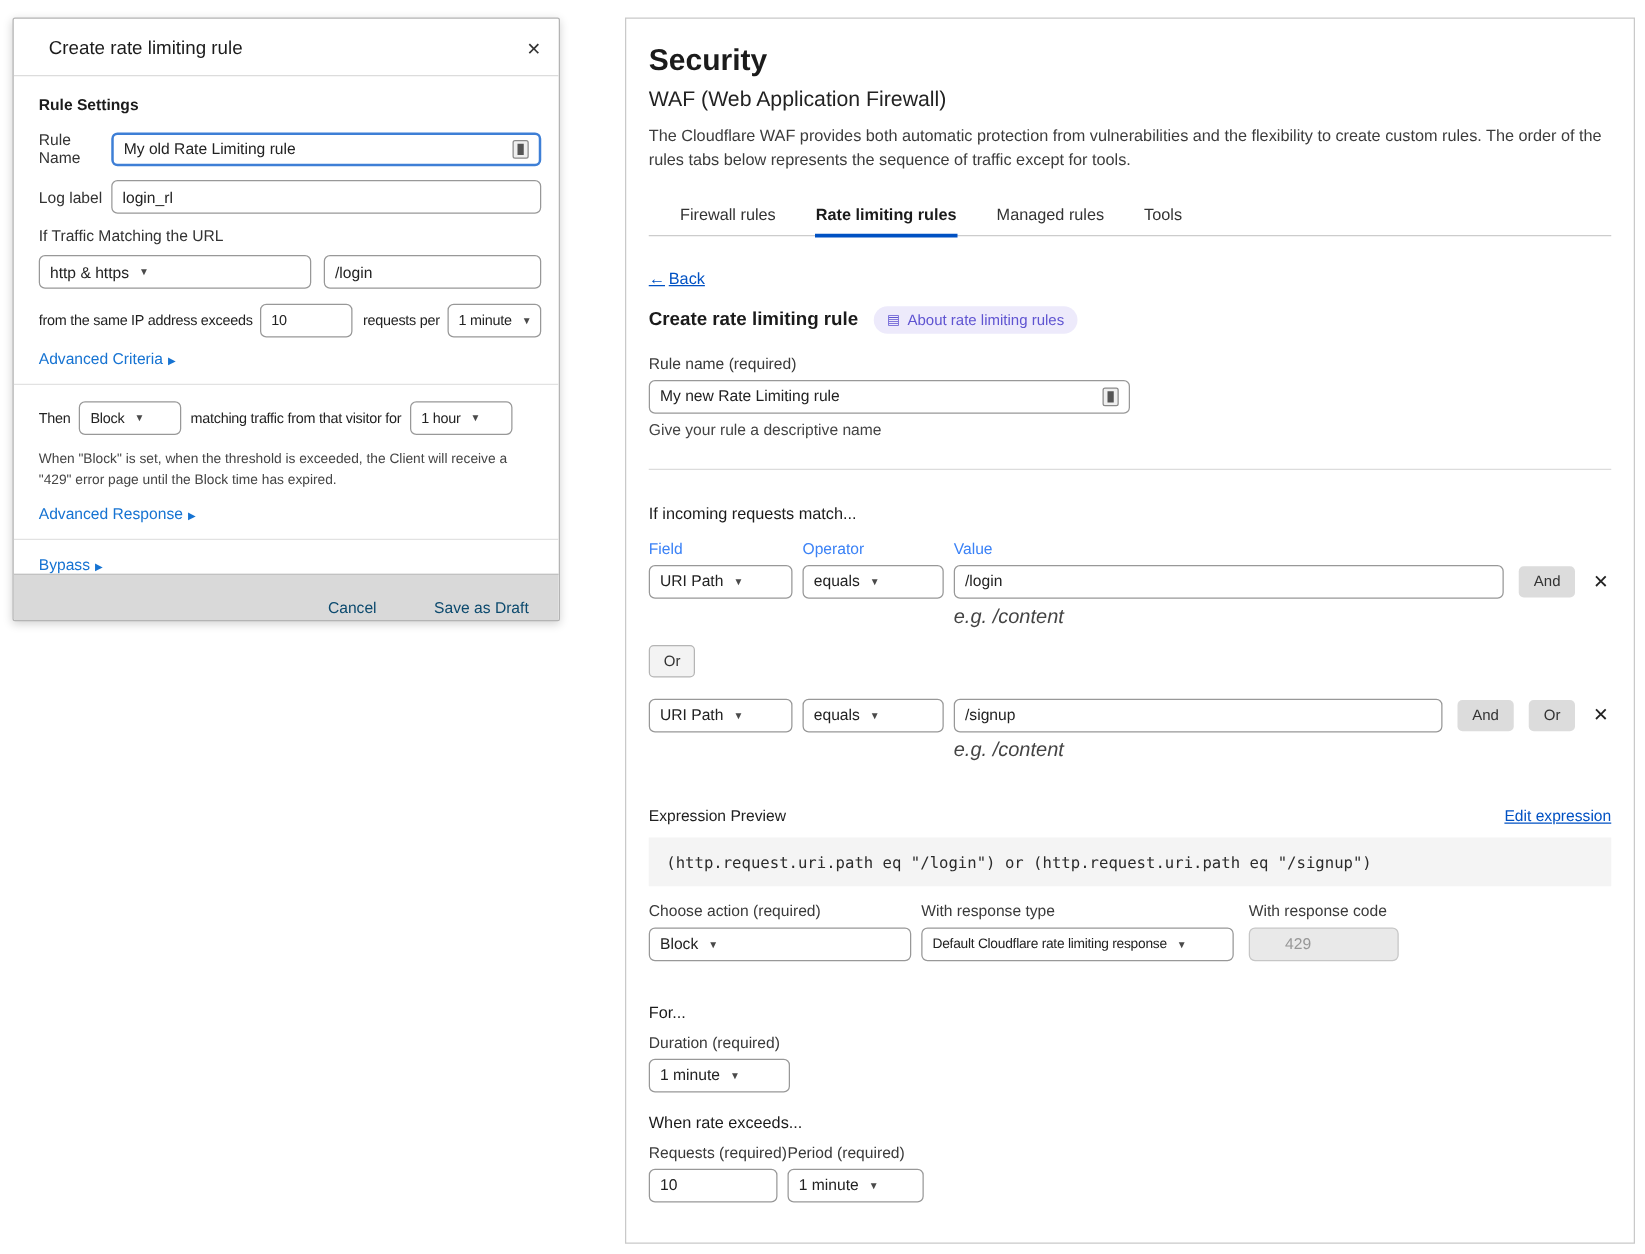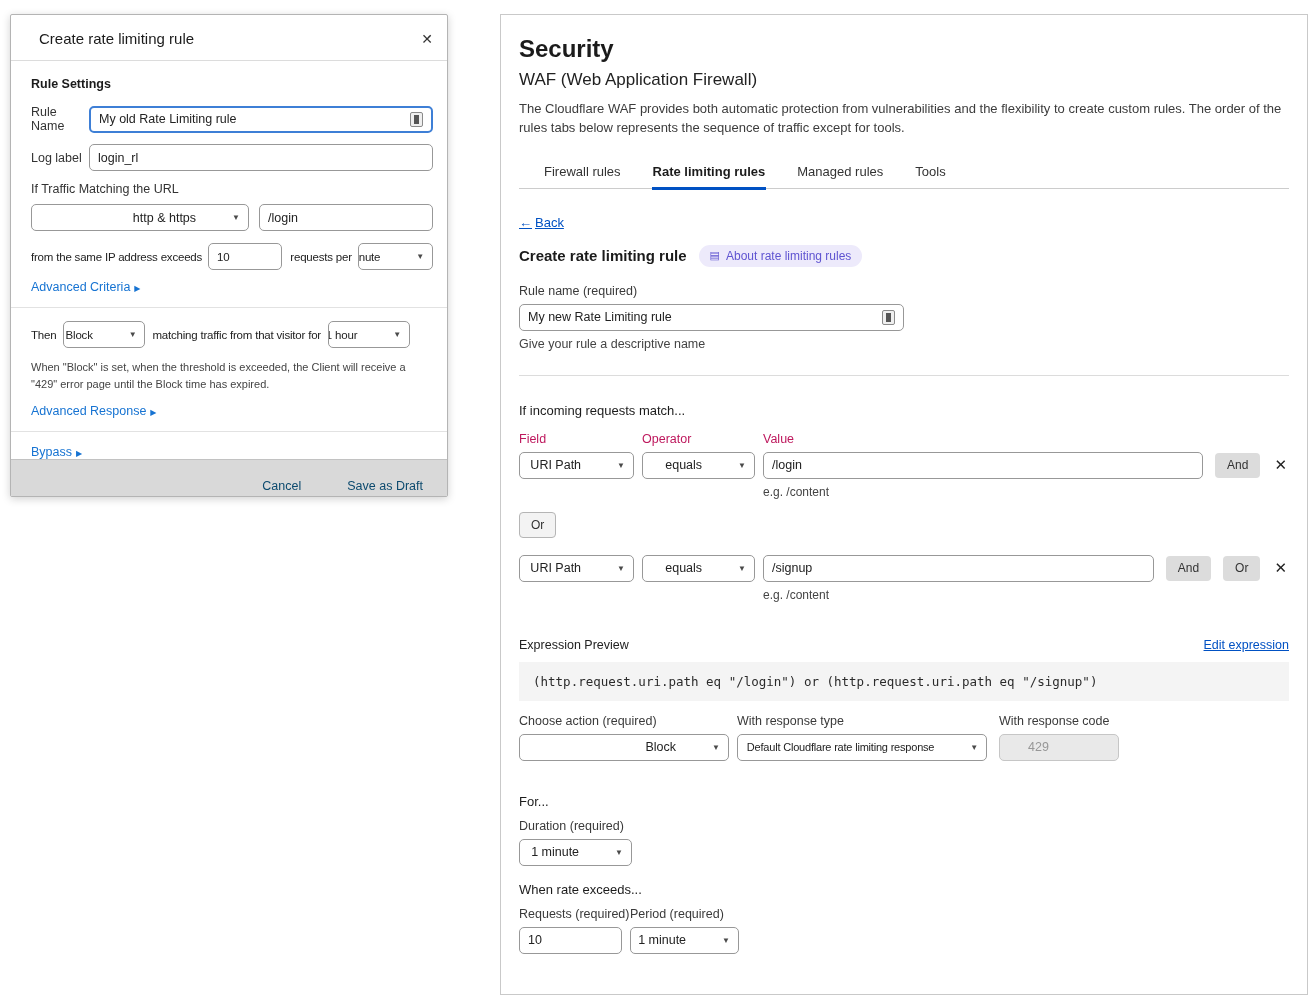--- a/index.html
+++ b/index.html
@@ -5,21 +5,21 @@
   * { box-sizing: border-box; margin: 0; padding: 0; }
   html, body { width: 1316px; height: 1003px; background: #fff; }
   body { position: relative; font-family: "Liberation Sans", sans-serif; color: #222; }
 
   
   .sel, .inp {
     height: 27px; border: 1px solid #989898; border-radius: 5px; background: #fff;
     display: flex; align-items: center; padding: 0 8px; font-size: 12.5px; color: #222;
     white-space: nowrap; overflow: hidden;
   }
-  .sel { justify-content: flex-end; gap: 28px; }
+  .sel { justify-content: flex-start; }
   .chev { font-size: 8px; color: #4a4a4a; margin-left: 8px; flex: none; }
   .inp.dis { background: #e9e9e9; border-color: #c6c6c6; color: #979797; padding-left: 28px; }
   .af-icon { width: 13px; height: 15px; border: 1px solid #8a8a8a; border-radius: 2px; background: #efefef;
     display: flex; align-items: flex-end; justify-content: center; flex: none; }
   .af-icon b { width: 5px; height: 9px; background: #555; margin-bottom: 2px; display: block; }
   .btn { background: #dcdcdc; border: none; border-radius: 4px; height: 25px; padding: 0 12px;
     font-size: 12px; color: #333; font-family: inherit; cursor: pointer; }
   .btn.outline { background: #f3f3f3; border: 1px solid #b5b5b5; height: 26px; padding: 0 11px; }
   .x-btn { background: none; border: none; font-size: 15px; color: #222; cursor: pointer; padding: 0 2px; font-family: inherit; }
 
@@ -68,28 +68,28 @@
   .form-title-row { display: flex; align-items: center; gap: 12px; margin-top: 15px; }
   .form-title { font-size: 15px; font-weight: 700; color: #1b1b1b; }
   .badge { background: #edeafb; color: #5f54d1; border-radius: 12px; padding: 4px 11px; font-size: 12px;
     display: inline-flex; align-items: center; gap: 6px; cursor: pointer; }
   .badge .doc { font-size: 11px; }
   .fld-label { font-size: 12.5px; color: #3a3a3a; margin: 17px 0 6px; }
   .rule-inp { width: 385px; justify-content: space-between; }
   .help-text { font-size: 12.5px; color: #444; margin-top: 6px; }
   .p-hr { border: none; border-top: 1px solid #dcdcdc; margin: 24px 0 0; }
   .sec-h { font-size: 13px; font-weight: 400; color: #1b1b1b; margin-top: 27px; }
-  .cond-labels { display: flex; margin-top: 14px; color: #be185d; font-size: 12.5px; }
+  .cond-labels { display: flex; margin-top: 14px; color: #3b82f6; font-size: 12.5px; }
   .cl-field { width: 123px; flex: none; } .cl-op { width: 121px; flex: none; }
   .cond-row { display: flex; align-items: center; margin-top: 6px; }
   .cond-row .f-sel { width: 115px; flex: none; margin-right: 8px; }
   .cond-row .o-sel { width: 113px; flex: none; margin-right: 8px; }
   .cond-row .v-inp { flex: 1; margin-right: 12px; }
   .cond-row .btn { margin-right: 12px; }
-  .hint { font-size: 12px; color: #444; margin: 6px 0 0 244px; }
+  .hint { font-size: 16px; color: #444; margin: 6px 0 0 244px; font-style: italic; }
   .or-conn { margin-top: 13px; }
   .row-gap { margin-top: 17px; }
   .expr-row { display: flex; justify-content: space-between; align-items: center; margin-top: 36px; }
   .edit-link { color: #0051c3; font-size: 12.5px; text-decoration: underline; cursor: pointer; }
   .code-block { background: #f4f4f4; margin-top: 10px; padding: 12px 14px;
     font-family: "DejaVu Sans Mono", monospace; font-size: 12.5px; color: #2b2b2b; white-space: nowrap; overflow: hidden; }
   .cols { display: flex; margin-top: 6px; }
   .col { display: flex; flex-direction: column; }
   .col .fld-label { margin-top: 0; }
   .c-action { width: 210px; margin-right: 8px; }

